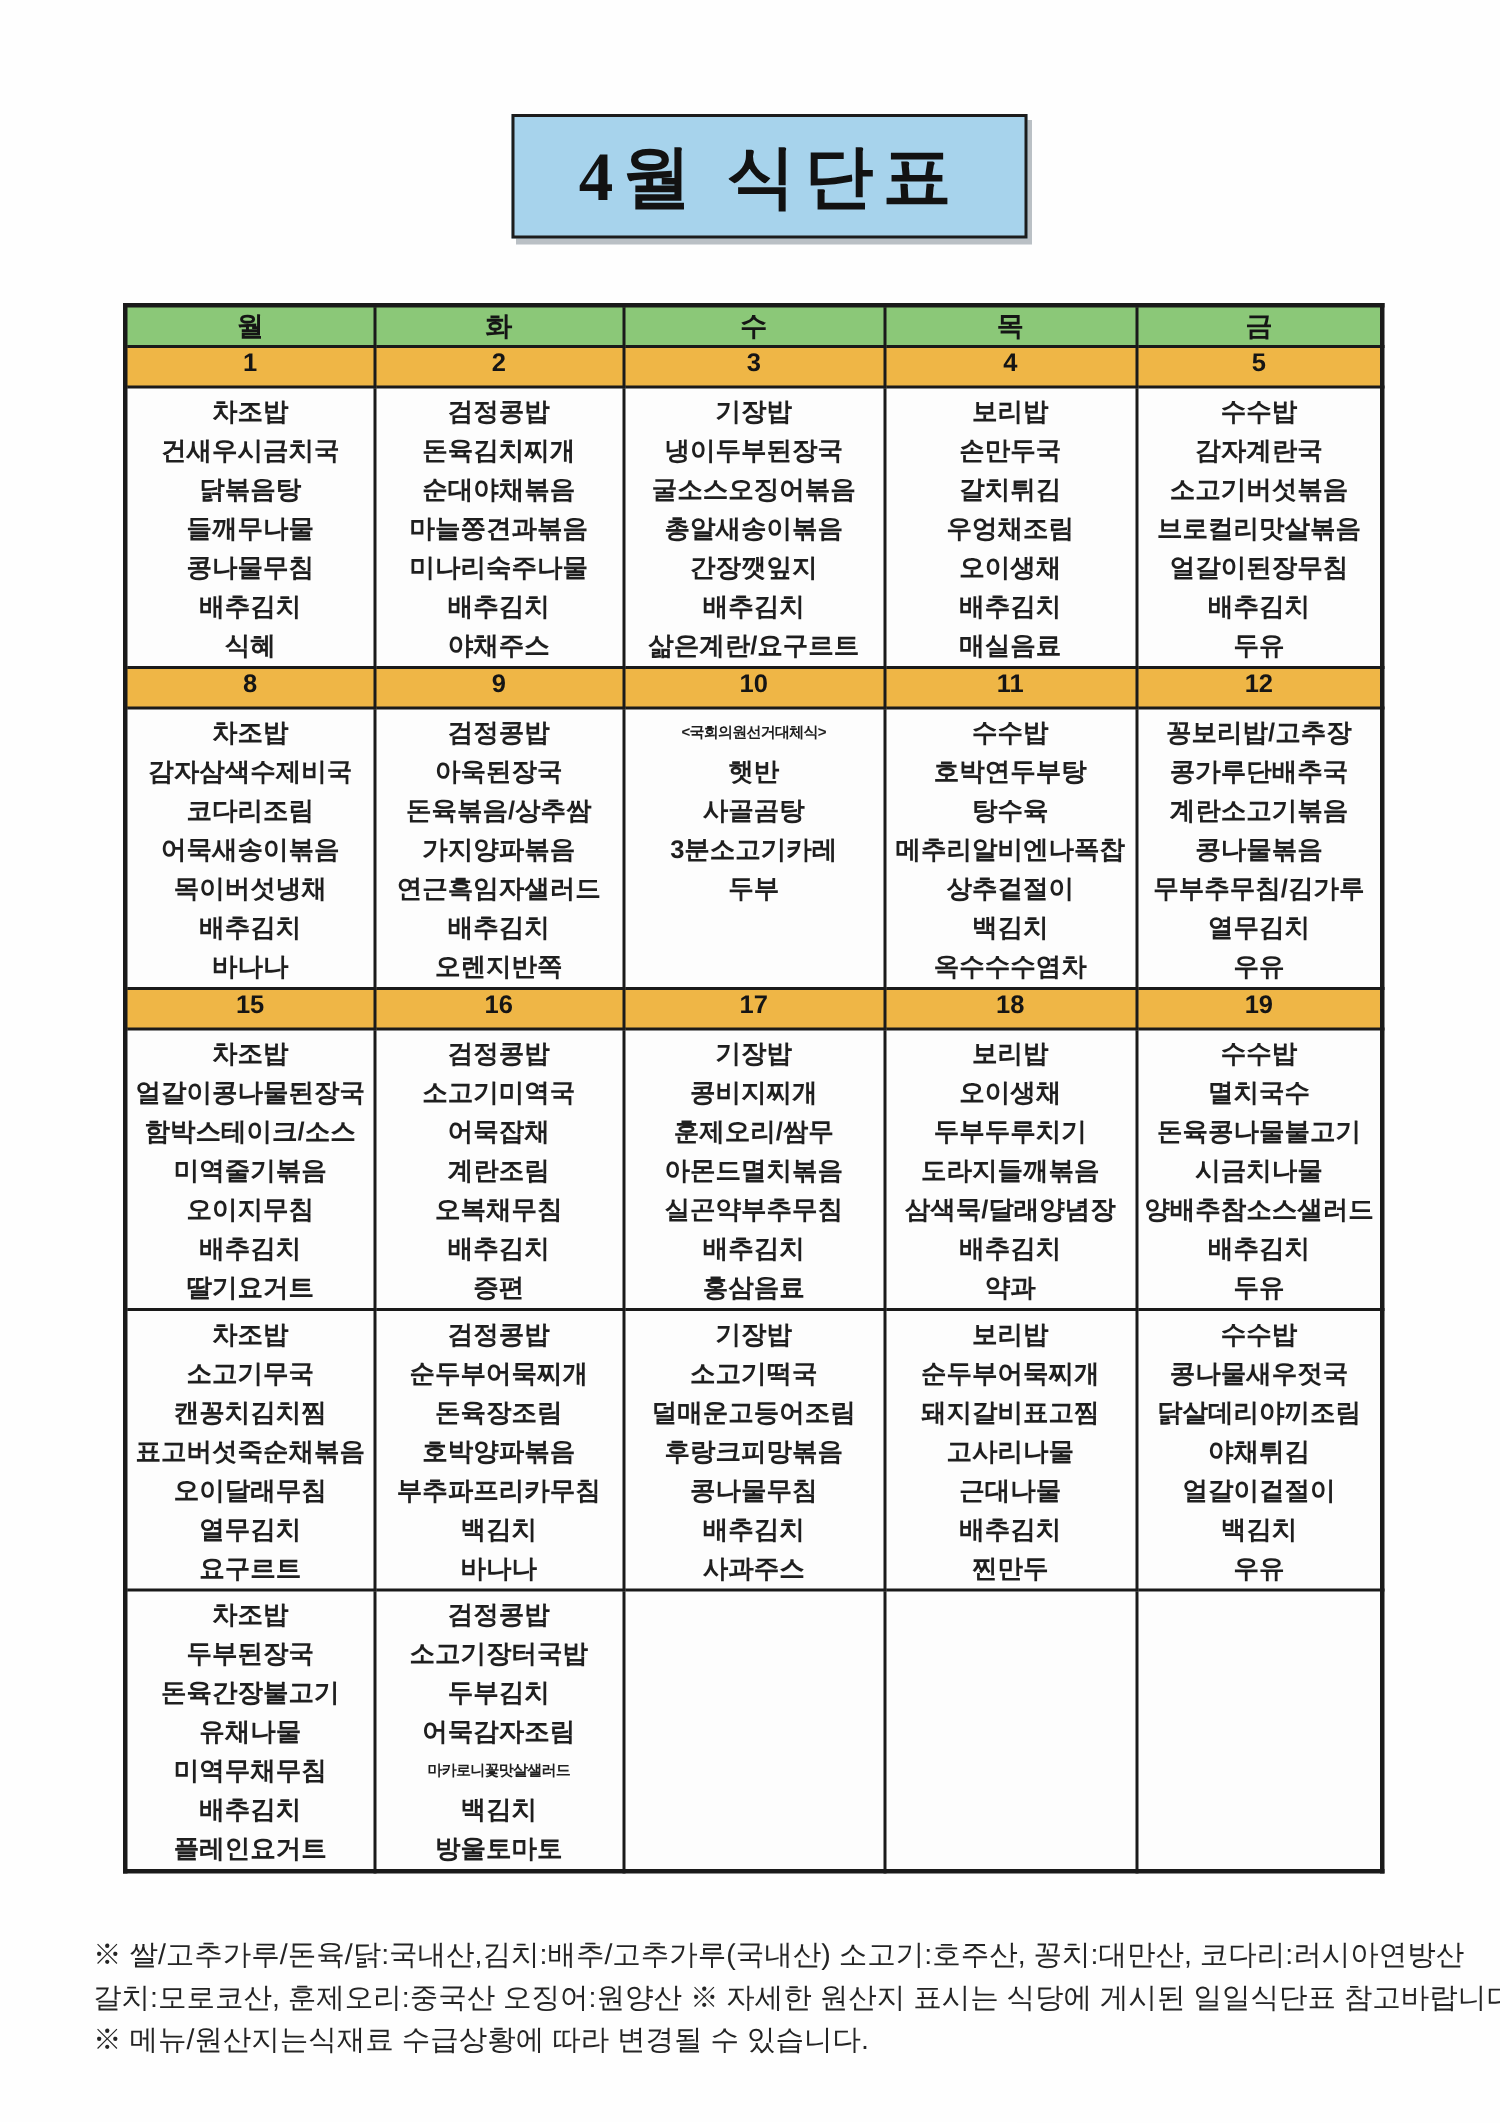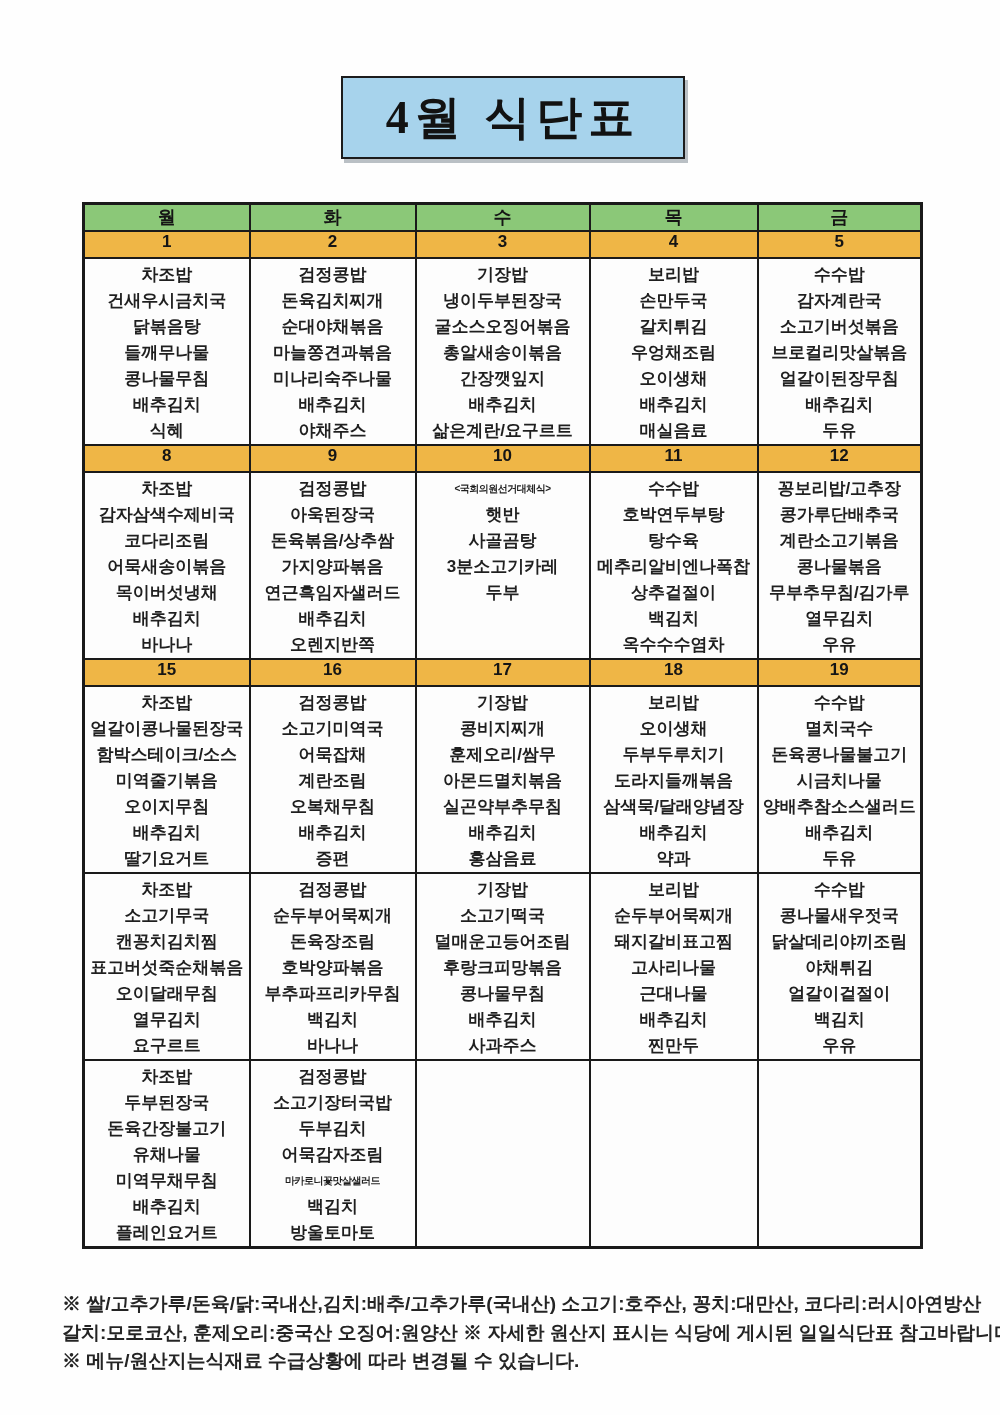--- a/index.html
+++ b/index.html
@@ -85,21 +85,21 @@
   .menu-item.tight { font-size: 10px; letter-spacing: -0.5px; }
   
   .footer {
     position: absolute;
     left: 62px;
     top: 1290px;
     width: 900px;
   }
   .footer div {
     font-size: 19px;
-    font-weight: 700;
+    font-weight: 400;
     line-height: 28.5px;
     color: #242424;
     white-space: nowrap;
   }
 </style>
 </head>
 <body>
 
 <div class="page">
 

